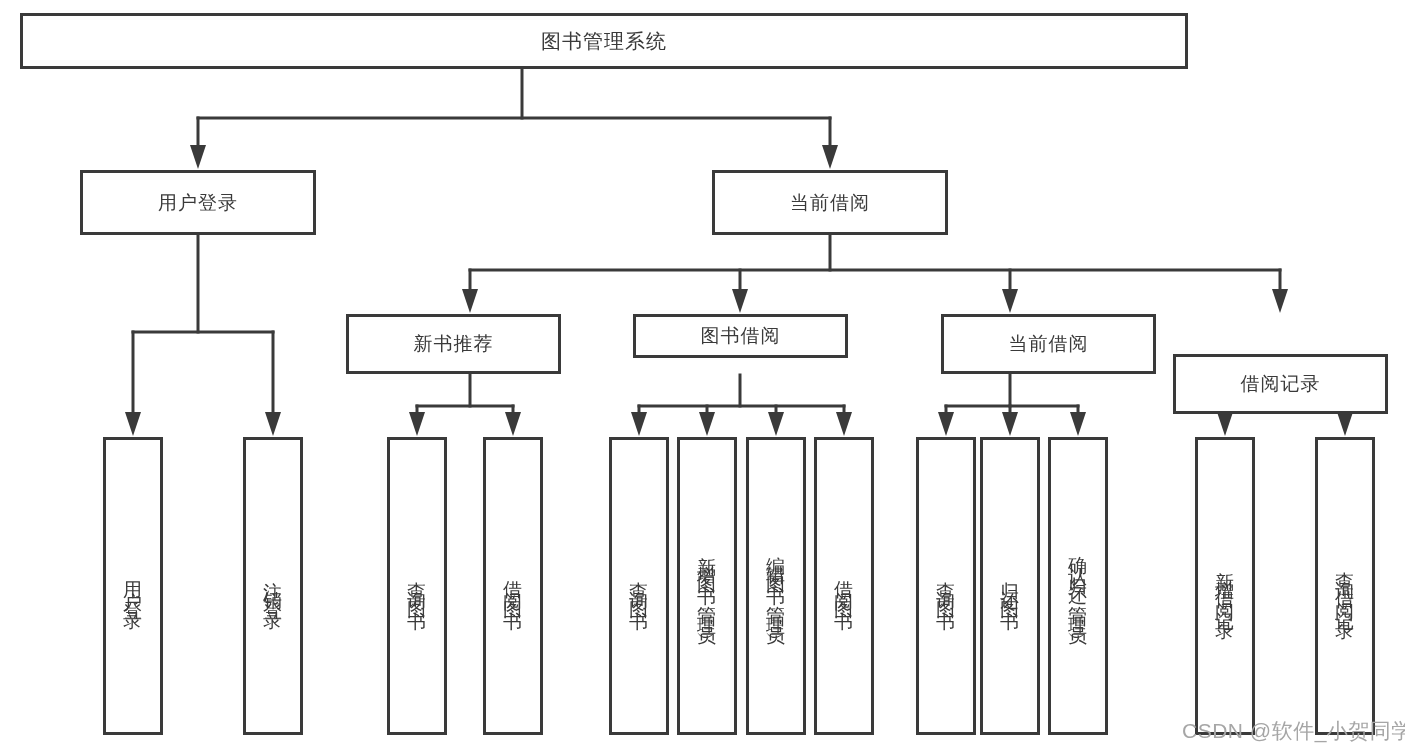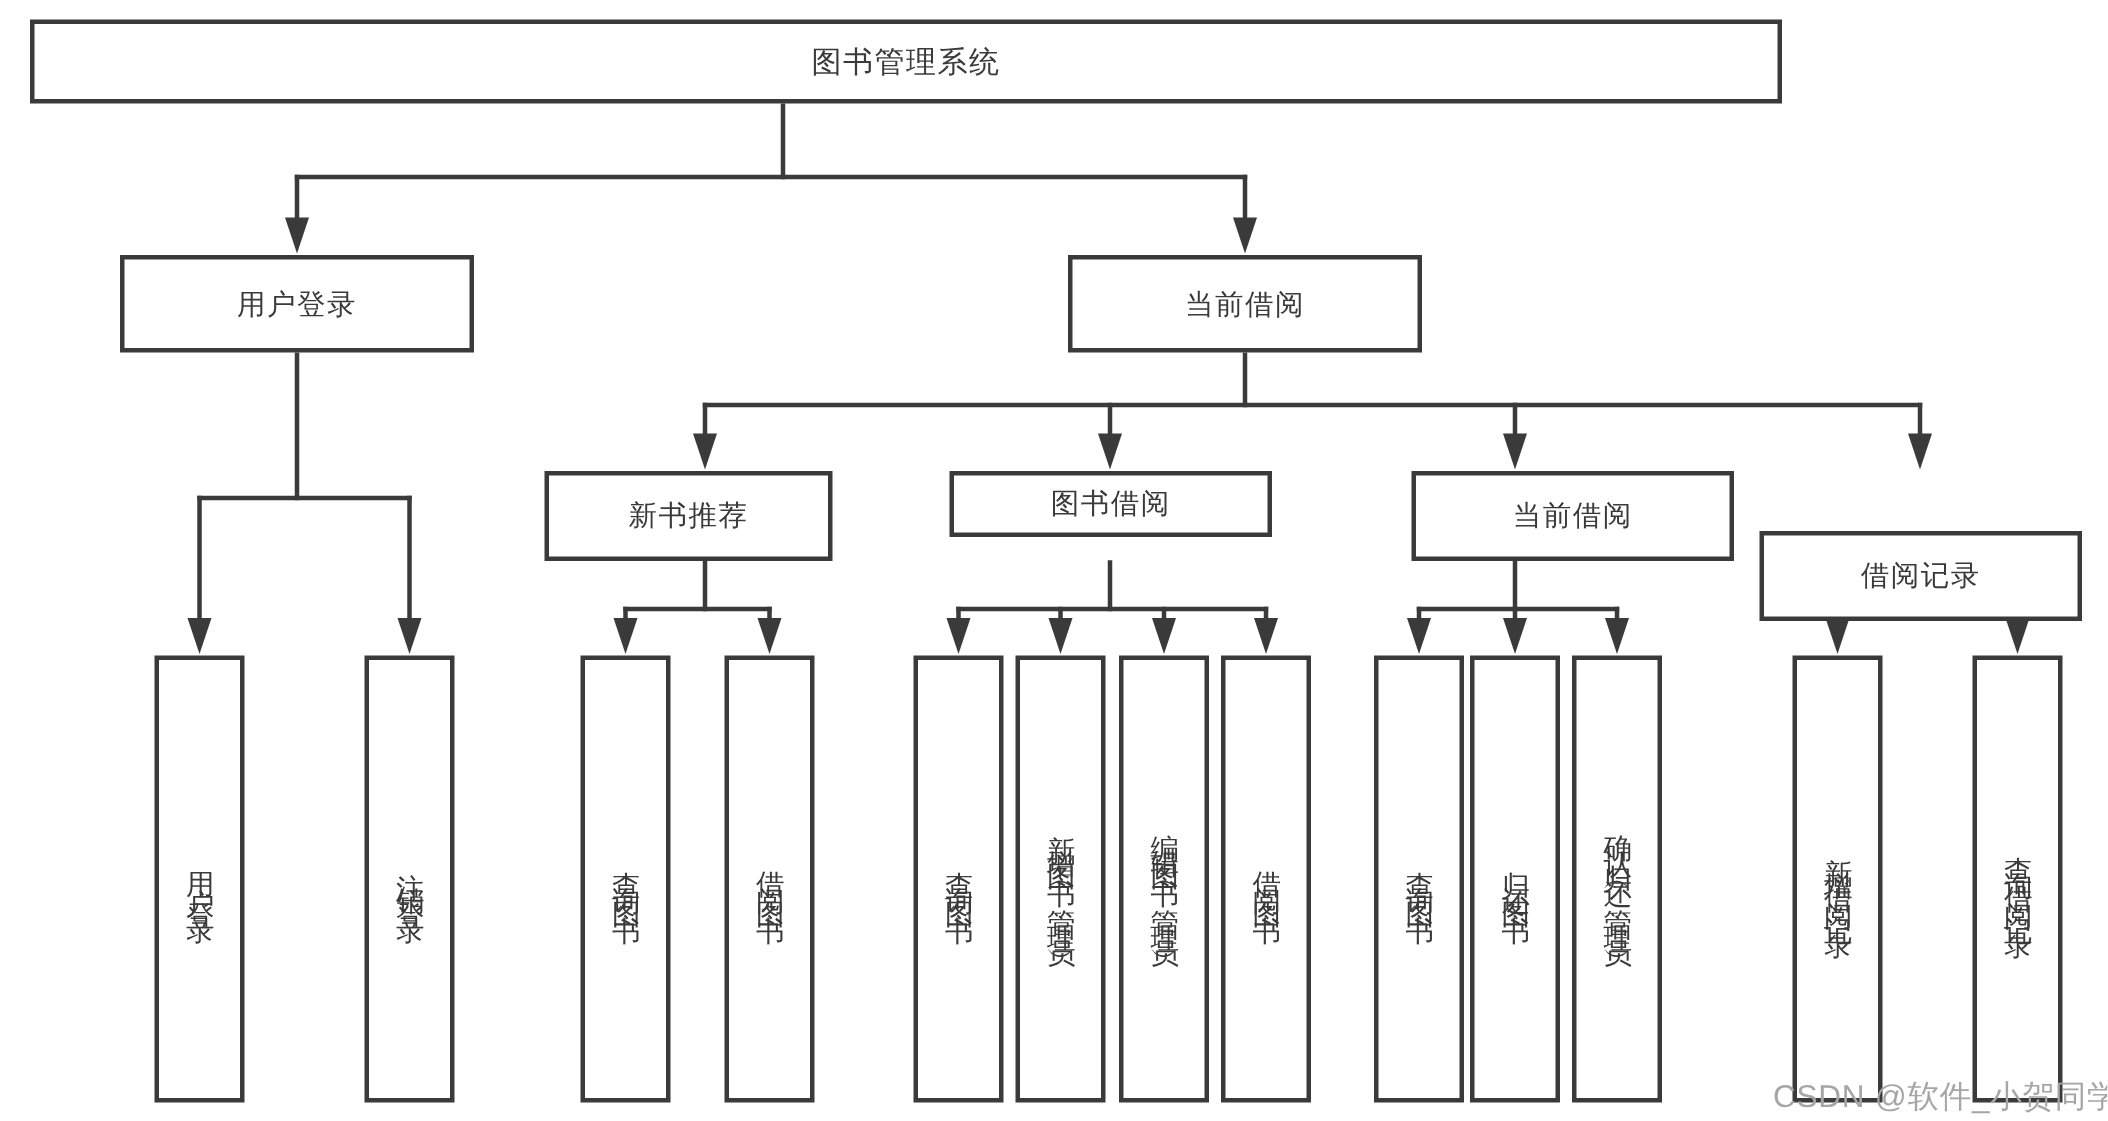--- a/index.html
+++ b/index.html
@@ -123,21 +123,21 @@
         <polygon points="1217,412 1233,412 1225,436" fill="#3a3a3a"></polygon>
         <polygon points="1337,412 1353,412 1345,436" fill="#3a3a3a"></polygon>
       </g>
     </svg>
 
   <div class="box h root" style="left:20px; top:13px; width:1168px; height:56px;">图书管理系统</div>
 
   <div class="box h" style="left:80px; top:170px; width:236px; height:65px;">用户登录</div>
   <div class="box h" style="left:712px; top:170px; width:236px; height:65px;">当前借阅</div>
 
-  <div class="box h" style="left:363px; top:314px; width:192px; height:60px;">新书推荐</div>
+  <div class="box h" style="left:346px; top:314px; width:215px; height:60px;">新书推荐</div>
   <div class="box h" style="left:633px; top:314px; width:215px; height:44px;">图书借阅</div>
   <div class="box h" style="left:941px; top:314px; width:215px; height:60px;">当前借阅</div>
   <div class="box h" style="left:1173px; top:314px; width:215px; height:60px;margin-top:40px;">借阅记录</div>
 
   <div class="box v" style="left:103px; top:437px; width:60px; height:298px;">
     <span>用户登录</span>
   </div>
   <div class="box v" style="left:243px; top:437px; width:60px; height:298px;">
     <span>注销登录</span>
   </div>

